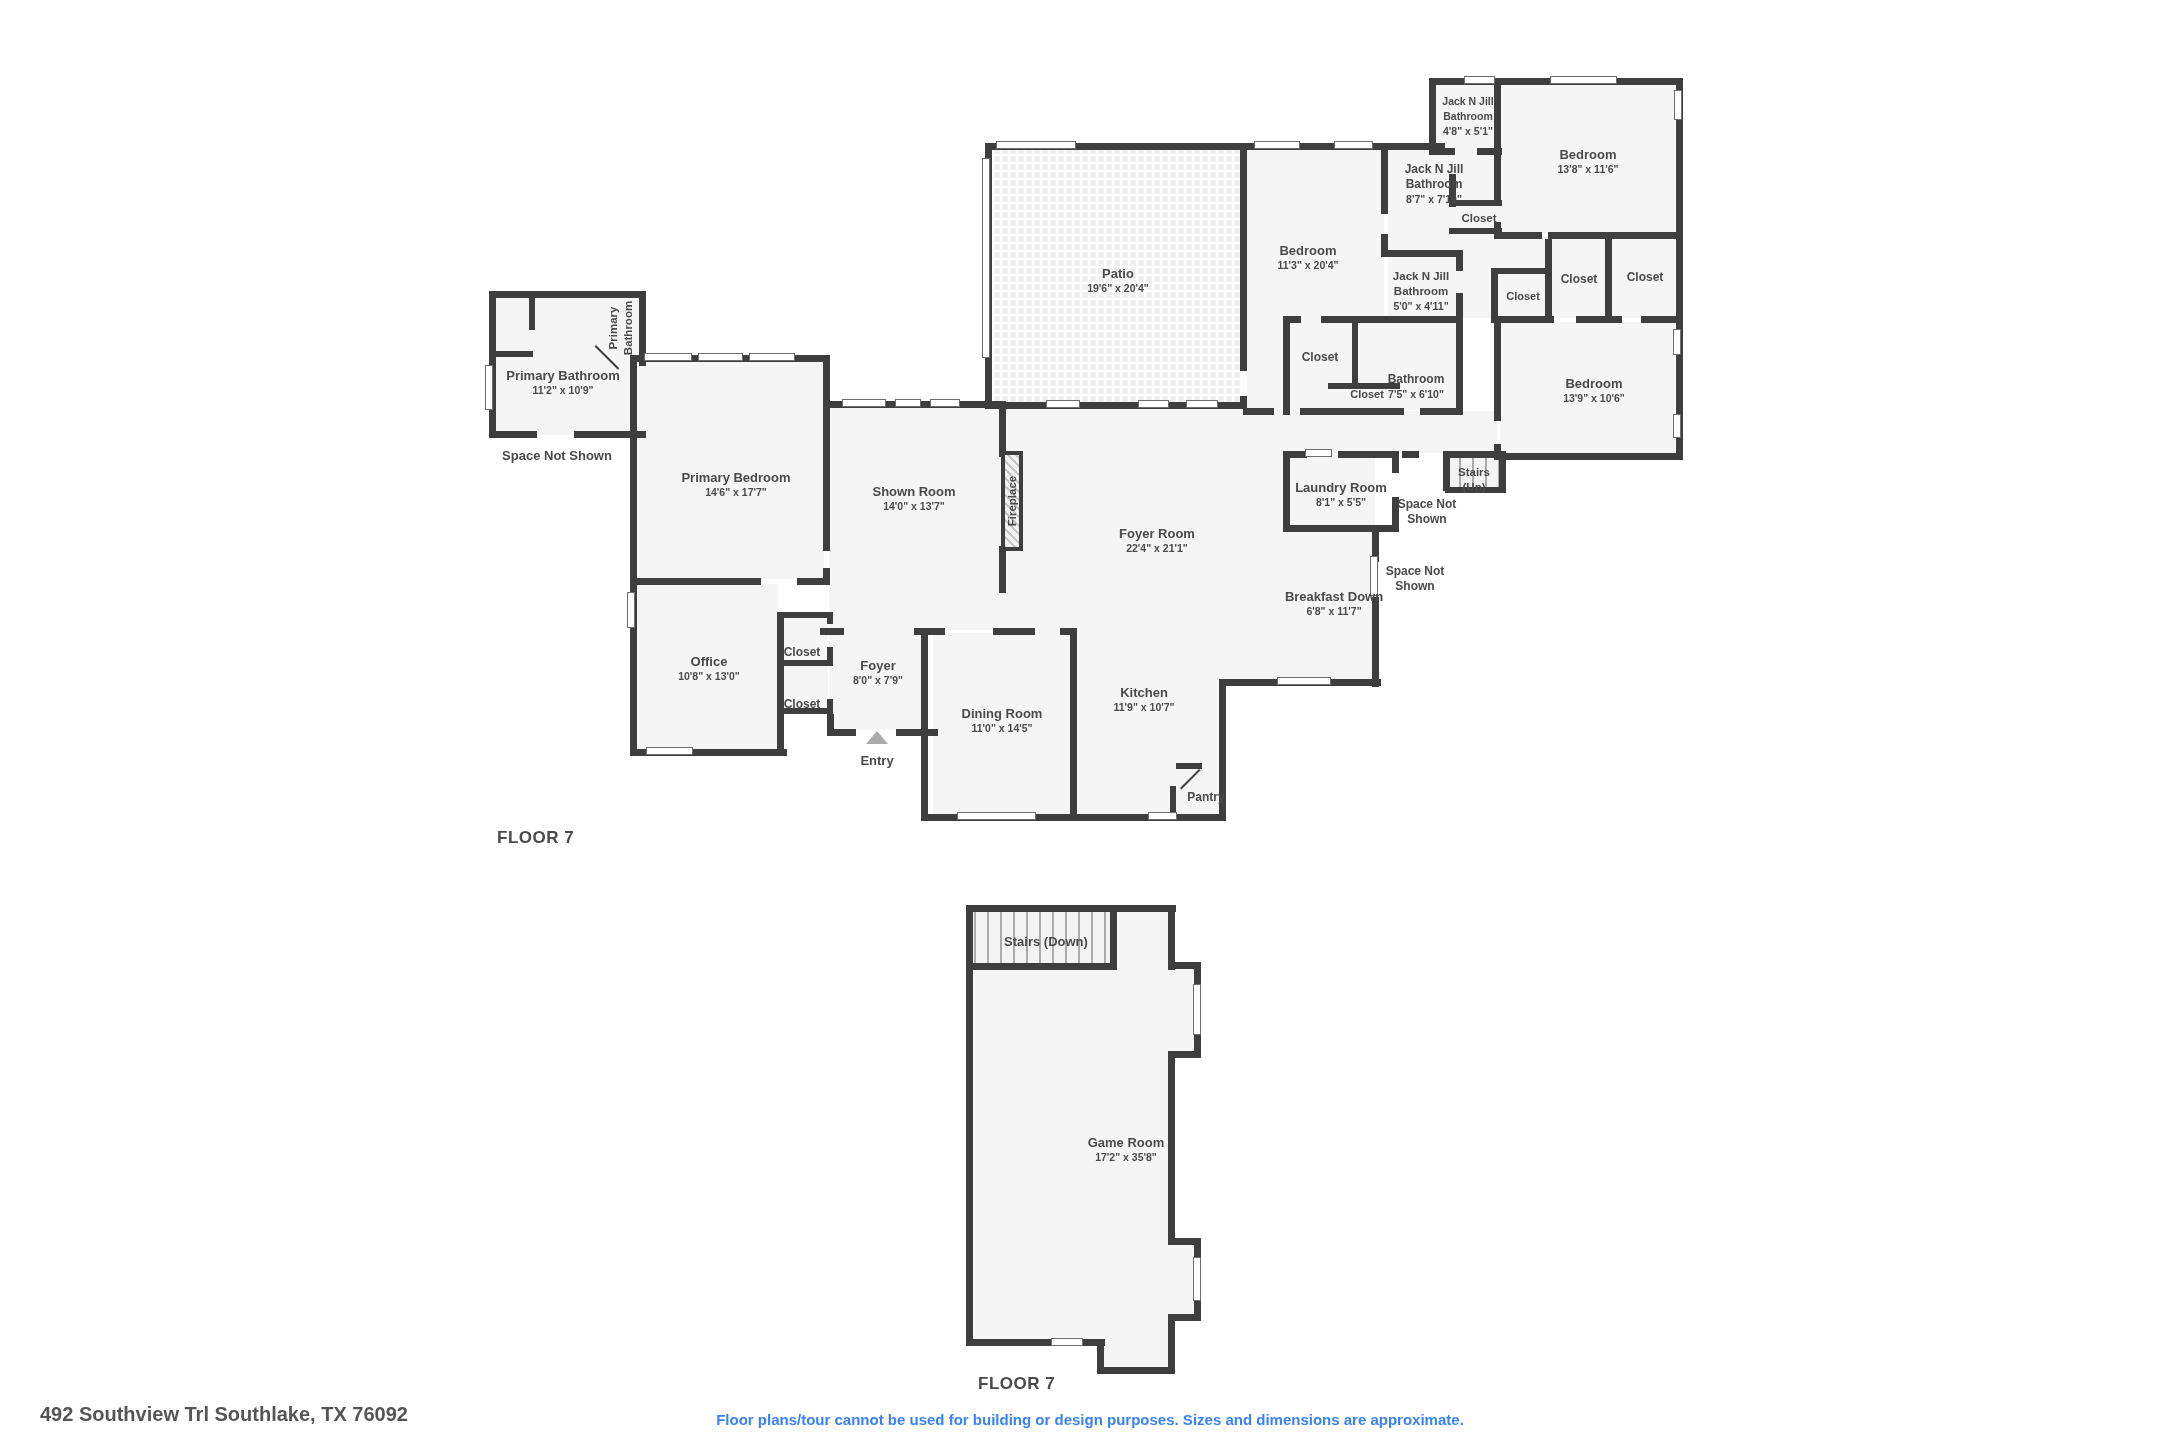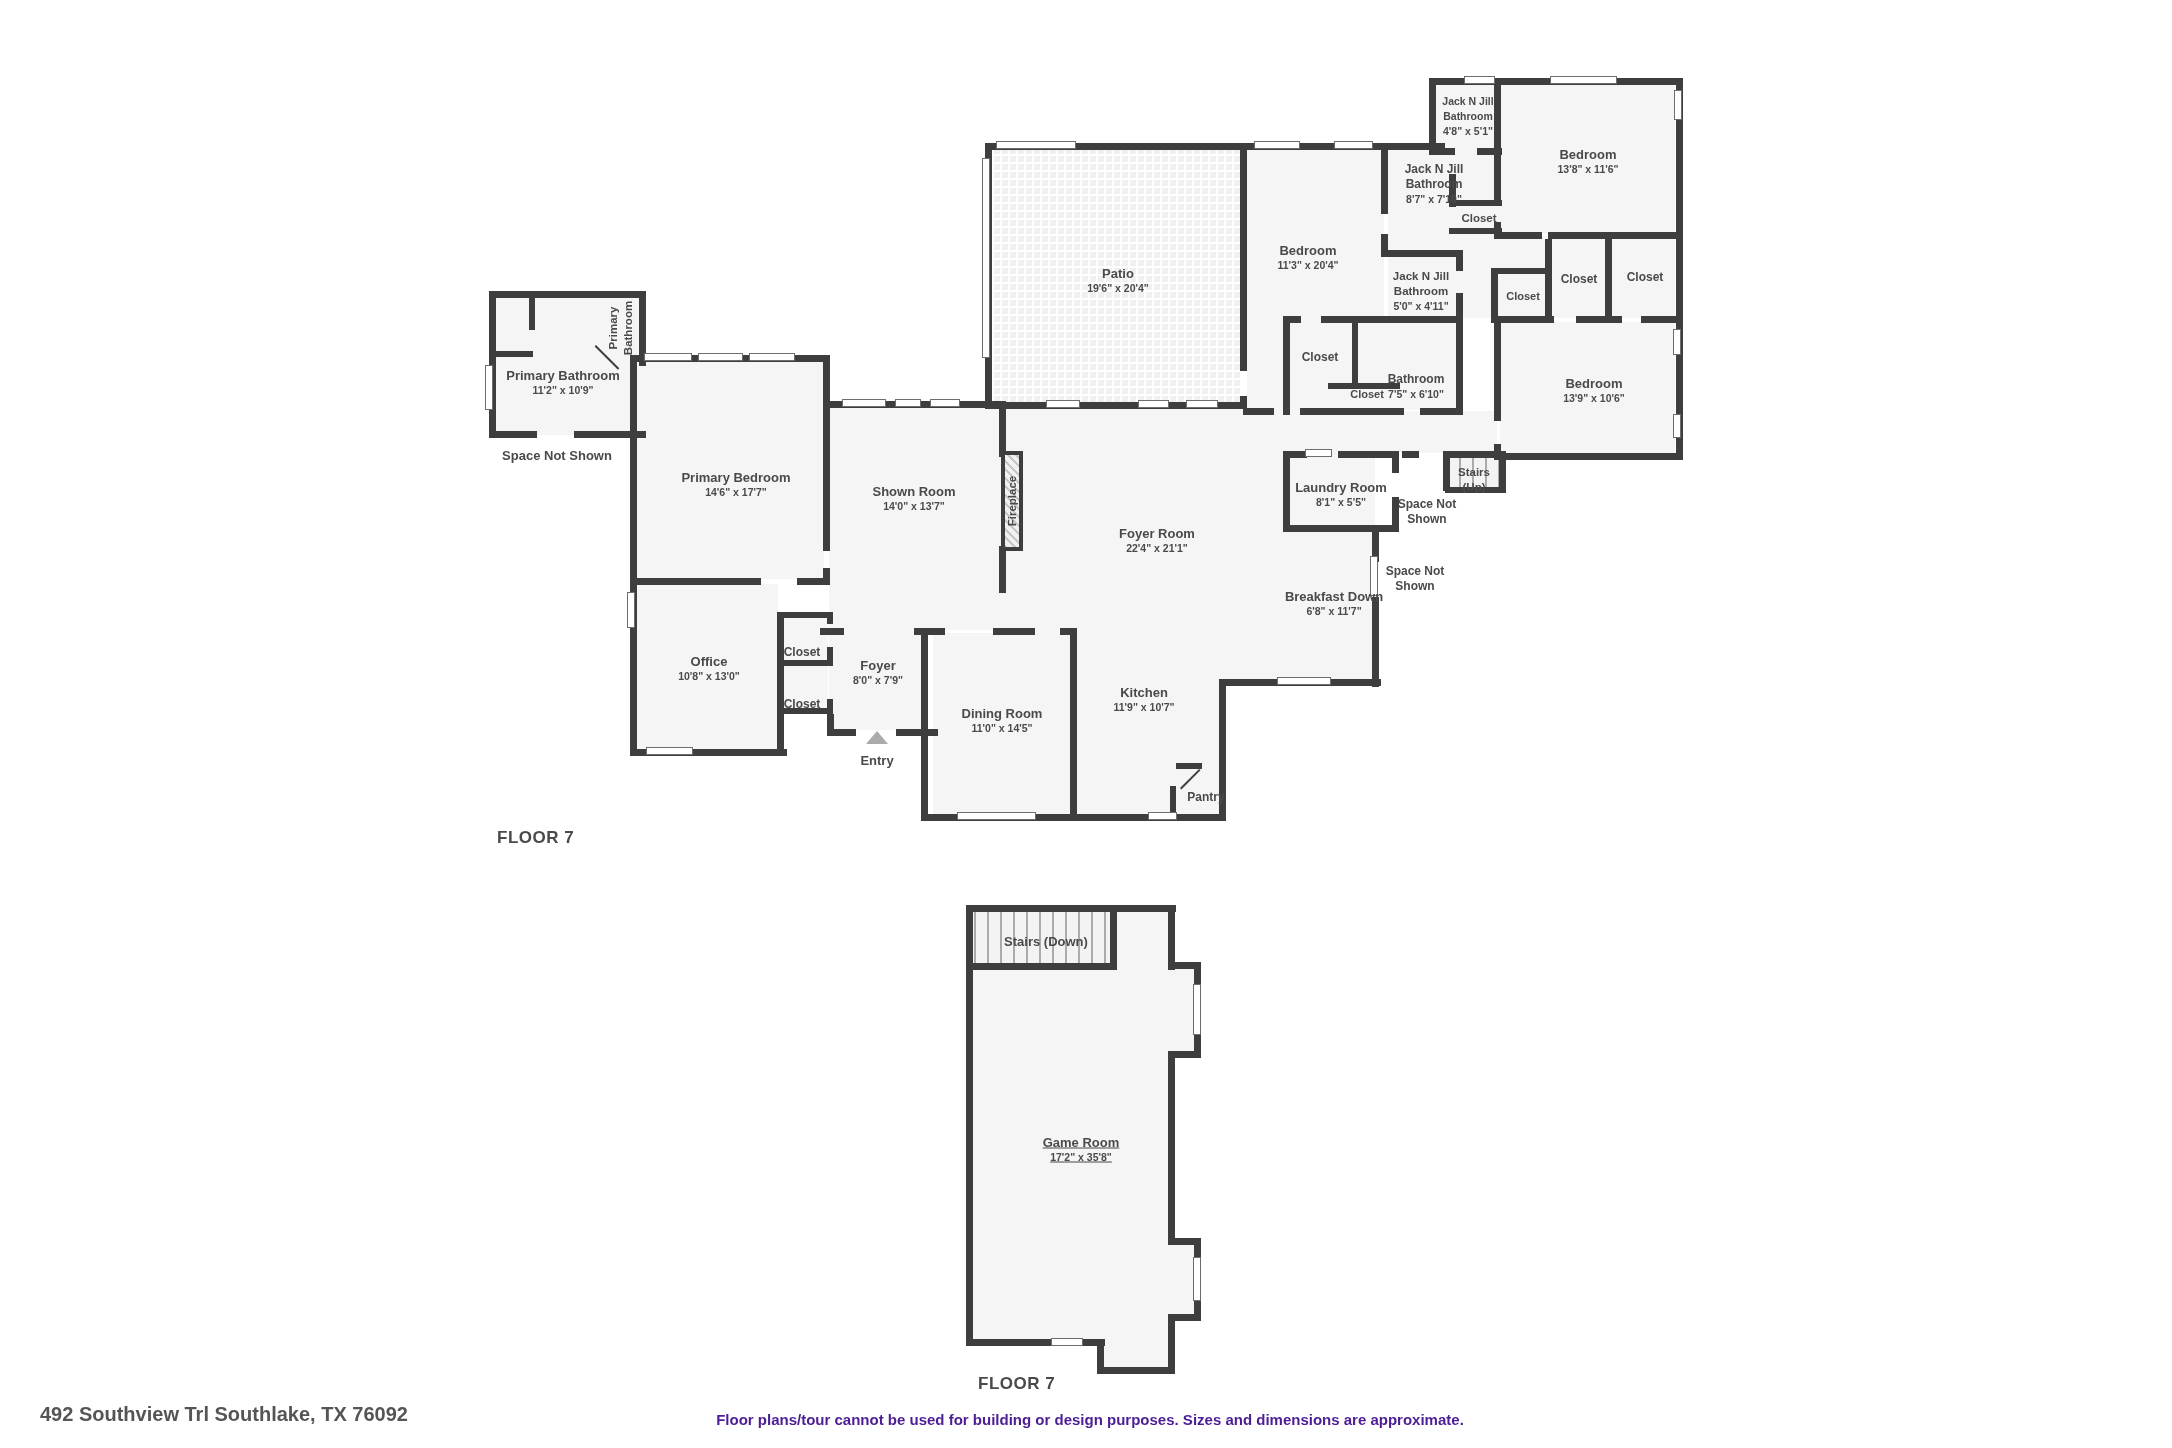--- a/index.html
+++ b/index.html
@@ -18,21 +18,21 @@
   .label .dims{font-size:10.5px;font-weight:600;line-height:13px;margin-top:1px;}
   .label.rot{transform:translate(-50%,-50%) rotate(-90deg);}
   .floor-title{position:absolute;color:#4a4a4a;font-weight:700;font-size:17px;letter-spacing:.5px;}
   .entry-tri{position:absolute;width:0;height:0;border-left:11px solid transparent;
              border-right:11px solid transparent;border-bottom:13px solid #ababab;}
   .fireplace{position:absolute;border:4px solid #3e3e3e;box-sizing:border-box;background:
     repeating-linear-gradient(45deg,#c7c7c7 0 2px,#f1f1f1 2px 6px);}
   .diag{position:absolute;height:2px;background:#3e3e3e;transform-origin:0 0;}
   .footer-address{position:absolute;left:40px;top:1403px;font-size:20px;font-weight:700;color:#555555;}
   .footer-disclaimer{position:absolute;left:600px;top:1411px;width:980px;text-align:center;
-                     font-size:15px;font-weight:700;color:#4c1d95;}
+                     font-size:15px;font-weight:700;color:#3b82f6;}
 </style>
 </head>
 <body>
 
 <div class="canvas">
   <div id="plan-layer">
       <div class="fill" style="left: 496px; top: 295px; width: 143px; height: 140px;"></div>
       <div class="fill" style="left: 637px; top: 359px; width: 187px; height: 220px;"></div>
       <div class="fill" style="left: 637px; top: 584px; width: 141px; height: 167px;"></div>
       <div class="fill" style="left: 783px; top: 615px; width: 45px; height: 97px;"></div>
@@ -315,21 +315,21 @@
       <div class="label" style="left: 1415px; top: 579px; width: 100px; font-size: 12px;">
         <div>Space Not Shown</div>
       </div>
       <div class="label" style="left: 1334px; top: 603px; width: 150px;">
         <div>Breakfast Down</div>
         <div class="dims">6'8" x 11'7"</div>
       </div>
       <div class="label" style="left: 1046px; top: 941px; width: 150px;">
         <div>Stairs (Down)</div>
       </div>
-      <div class="label" style="left: 1081px; top: 1149px; width: 130px; text-decoration: underline;">
+      <div class="label" style="left: 1126px; top: 1149px; width: 130px;">
         <div>Game Room</div>
         <div class="dims">17'2" x 35'8"</div>
       </div>
     </div>
 
   <div class="floor-title" id="floor1-title" style="left: 497px; top: 828px;">FLOOR 7</div>
   <div class="floor-title" id="floor2-title" style="left: 978px; top: 1374px;">FLOOR 7</div>
 
   <div class="footer-address">492 Southview Trl Southlake, TX 76092</div>
   <div class="footer-disclaimer">Floor plans/tour cannot be used for building or design purposes. Sizes and dimensions are approximate.</div>

